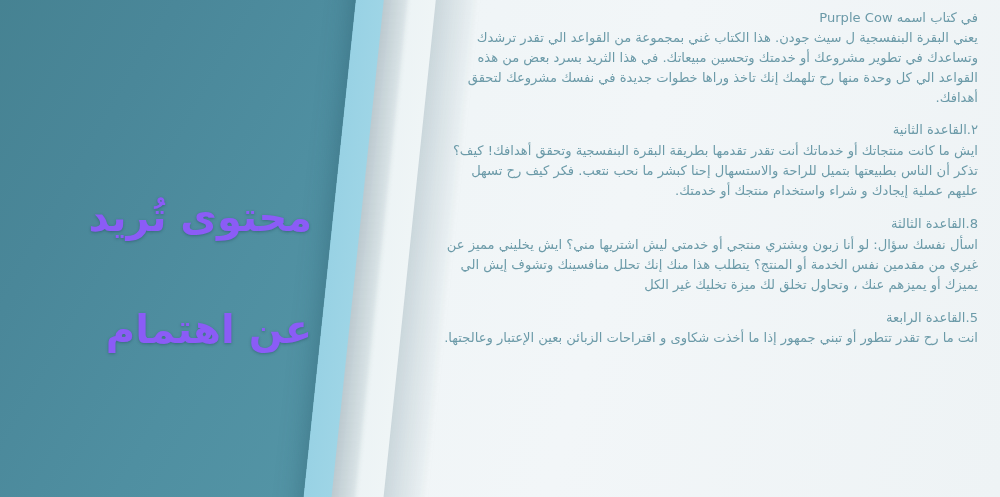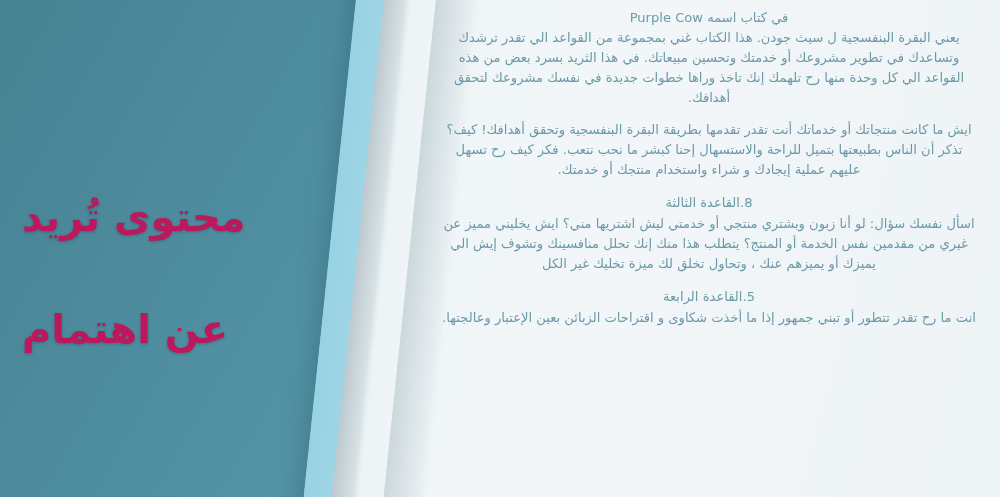--- a/index.html
+++ b/index.html
@@ -84,40 +84,40 @@
                 #44808f 0%, #4a8799 38%, #4f8fa1 70%, #5495a6 100%);
     box-shadow: inset -18px 0 26px -16px rgba(30,70,85,0.35);
   }
 
   
   .headline {
     position: absolute;
     left: 22px;
     top: 196px;
     width: 290px;
-    text-align: left;
+    text-align: right;
     direction: rtl;
-    color: #be185d;
+    color: #8b5cf6;
     font-size: 40px;
     font-weight: 700;
     line-height: 1.05;
     text-shadow: 0 1px 3px rgba(20,55,70,0.35);
     letter-spacing: 0.5px;
   }
   .headline .l1 { display: block; }
   .headline .l2 { display: block; margin-top: 70px; }
 
   
   .content {
     position: absolute;
     left: 440px;
     right: 22px;
     top: 8px;
     direction: rtl;
-    text-align: center;
+    text-align: right;
     color: #6b9aa8;
     font-size: 13.1px;
     line-height: 1.52;
   }
   .block { margin-bottom: 13px; }
   .block:last-child { margin-bottom: 0; }
   .rule-title {
     display: block;
     margin-bottom: 1px;
   }
@@ -145,20 +145,21 @@
 
   <div class="content">
 
     <div class="block">
       <span class="intro"><span>في كتاب اسمه </span><span class="latin">Purple Cow</span></span>
       <span class="intro">يعني البقرة البنفسجية ل سيث جودن. هذا الكتاب غني بمجموعة من القواعد الي تقدر ترشدك وتساعدك في تطوير مشروعك أو خدمتك وتحسين مبيعاتك. في هذا الثريد بسرد بعض من هذه القواعد الي كل وحدة منها رح تلهمك إنك تاخذ وراها خطوات جديدة في نفسك مشروعك لتحقق أهدافك.</span>
     </div>
 
 
     <div class="block">
+      <span class="rule-title">٢.القاعدة الثانية</span>
       <span class="rule-body">ايش ما  كانت منتجاتك أو خدماتك أنت تقدر تقدمها بطريقة البقرة البنفسجية وتحقق أهدافك! كيف؟ تذكر أن الناس بطبيعتها بتميل للراحة والاستسهال إحنا كبشر ما نحب نتعب. فكر كيف رح تسهل عليهم عملية إيجادك و شراء واستخدام منتجك أو خدمتك.</span>
     </div>
 
     <div class="block">
       <span class="rule-title">8.القاعدة الثالثة</span>
       <span class="rule-body">اسأل نفسك سؤال: لو أنا زبون وبشتري منتجي أو خدمتي ليش اشتريها مني؟ ايش يخليني مميز عن غيري من مقدمين نفس الخدمة أو المنتج؟ يتطلب هذا منك إنك تحلل منافسينك وتشوف إيش الي يميزك أو يميزهم عنك ، وتحاول تخلق لك ميزة تخليك غير الكل</span>
     </div>
 
     <div class="block">
       <span class="rule-title">5.القاعدة الرابعة</span>

